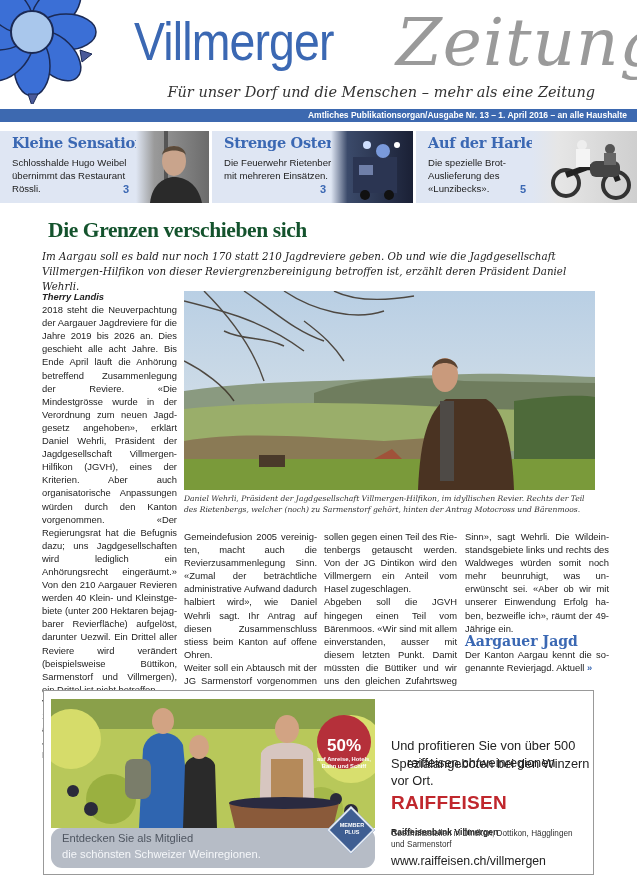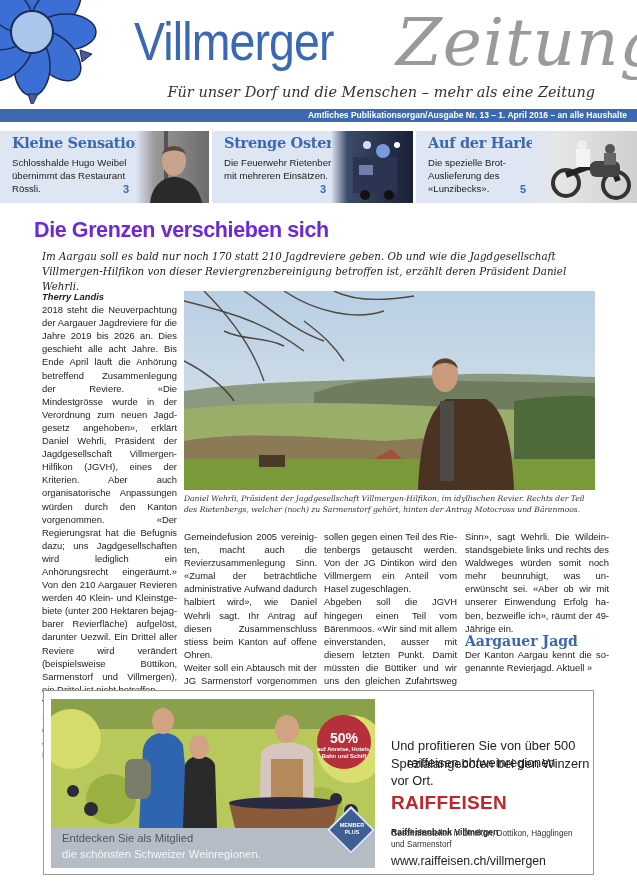--- a/index.html
+++ b/index.html
@@ -17,48 +17,48 @@
 
   
   .teasers { position: absolute; left: 0; top: 131px; width: 637px; height: 72px; }
   .teaser { position: absolute; top: 0; height: 72px; background: #dfe6f3; overflow: hidden; }
   .teaser h3 { position: absolute; left: 12px; top: 3px; font-family: "DejaVu Serif", serif; font-weight: bold; font-size: 14.5px; color: #3b68b3; white-space: nowrap; letter-spacing: -0.3px; }
   .teaser p { position: absolute; left: 12px; top: 25px; font-family: "Liberation Sans", sans-serif; font-size: 9.6px; line-height: 13px; color: #222; width: 120px; }
   .teaser .pg { position: absolute; top: 52px; font-family: "Liberation Sans", sans-serif; font-weight: bold; font-size: 11px; color: #3b68b3; }
   .teaser .thumb { position: absolute; top: 0; right: 0; height: 72px; }
 
   
-  .headline { position: absolute; left: 34px; top: 218px; font-family: Liberation Sans, sans-serif; font-weight: bold; font-size: 21.5px; color: #6d28d9; letter-spacing: -0.4px; white-space: nowrap; }
+  .headline { position: absolute; left: 48px; top: 218px; font-family: Liberation Serif, serif; font-weight: bold; font-size: 21.5px; color: #14532d; letter-spacing: -0.4px; white-space: nowrap; }
   .lead { position: absolute; left: 42px; top: 249px; width: 560px; font-family: "DejaVu Serif", serif; font-style: italic; font-size: 10.3px; line-height: 15px; color: #222; }
 
   
   .col { position: absolute; font-family: "Liberation Sans", sans-serif; font-size: 9.4px; line-height: 13.1px; color: #222; text-align: justify; hyphens: manual; }
   .col p { margin: 0; }
   .author { font-weight: bold; font-style: italic; }
   .col1 { left: 42px; top: 290px; width: 135px; }
   .col2 { left: 184px; top: 530px; width: 133px; }
   .col3 { left: 324px; top: 530px; width: 133px; }
   .col4 { left: 465px; top: 530px; width: 144px; }
   .subhead { font-family: "DejaVu Serif", serif; font-weight: bold; color: #3b68b3; font-size: 14px; margin-top: 10px; }
   .more { color: #3b68b3; font-weight: bold; }
 
   
   .photo { position: absolute; left: 184px; top: 291px; width: 411px; height: 199px; overflow: hidden; }
   .caption { position: absolute; left: 184px; top: 493px; width: 415px; font-family: "DejaVu Serif", serif; font-style: italic; font-size: 7.6px; line-height: 11px; color: #333; }
 
   
   .ad { position: absolute; left: 43px; top: 690px; width: 551px; height: 185px; border: 1px solid #999; background: #fff; }
   .ad-photo { position: absolute; left: 7px; top: 8px; width: 324px; height: 129px; overflow: hidden; }
-  .ad-band { position: absolute; left: 7px; top: 137px; width: 324px; height: 40px; background: #b6bcc6; }
+  .ad-band { position: absolute; left: 7px; top: 137px; width: 324px; height: 40px; background: #b6bcc6; border-radius: 11px; }
   .ad-band .l1 { position: absolute; left: 11px; top: 4px; font-family: "Liberation Sans", sans-serif; font-size: 11.2px; color: #4e5560; white-space: nowrap; }
   .ad-band .l2 { position: absolute; left: 11px; top: 20px; font-family: "Liberation Sans", sans-serif; font-size: 11.2px; color: #f4f6f9; white-space: nowrap; }
   .member { position: absolute; left: 290px; top: 122px; width: 34px; height: 34px; background: #3f5e92; transform: rotate(45deg); border: 2px solid #dfe6f0; }
   .member-text { position: absolute; left: 288px; top: 131px; width: 40px; text-align: center; font-family: "Liberation Sans", sans-serif; font-weight: bold; font-size: 5.5px; line-height: 7px; color: #fff; }
   .badge { position: absolute; left: 273px; top: 24px; width: 54px; height: 54px; border-radius: 50%; background: #b5303a; color: #fff; text-align: center; font-family: "Liberation Sans", sans-serif; }
-  .badge .pct { display: block; font-weight: bold; font-size: 14px; margin-top: 15px; }
+  .badge .pct { display: block; font-weight: bold; font-size: 17px; margin-top: 21px; }
   .badge .txt { display: block; font-size: 5.8px; line-height: 7.2px; font-weight: bold; }
   .ad-right { position: absolute; left: 347px; top: 0; width: 200px; font-family: "Liberation Sans", sans-serif; color: #222; }
   .ad-offer { position: absolute; left: 0; top: 6px; width: 200px; font-size: 12.8px; line-height: 17.5px; margin-top: 40px; }
   .ad-url1 { position: absolute; left: 16px; top: 64px; font-size: 12.8px; white-space: nowrap; }
   .raif-logo { position: absolute; left: 0; top: 101px; font-size: 19px; font-weight: bold; color: #c0272d; letter-spacing: 0.3px; white-space: nowrap; }
   .raif-bank { position: absolute; left: 0; top: 127px; font-size: 8.6px; font-weight: bold; white-space: nowrap; margin-top: 9px; }
   .raif-branches { position: absolute; left: 0; top: 138px; font-size: 8.2px; line-height: 10.5px; color: #333; width: 190px; }
   .ad-url2 { position: absolute; left: 0; top: 163px; font-size: 12.3px; font-weight: normal; white-space: nowrap; }
 </style>
 </head>

